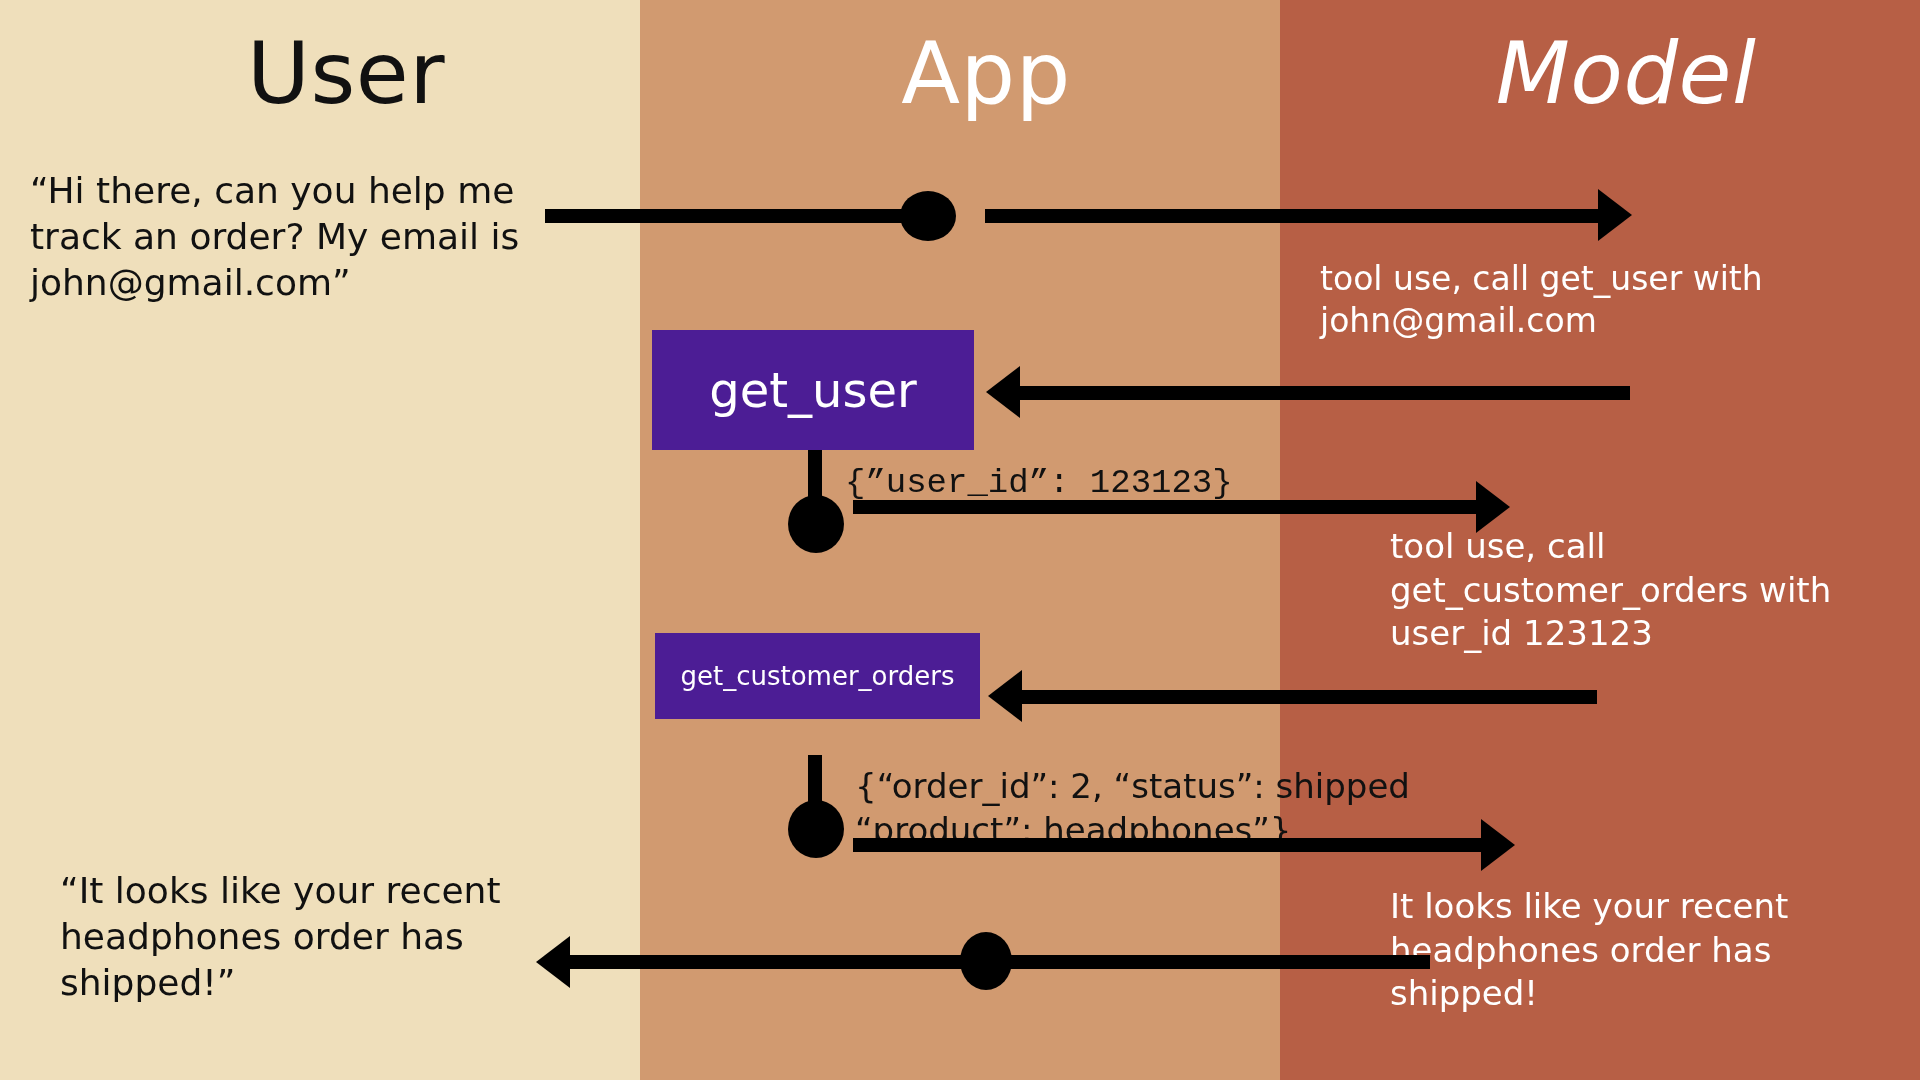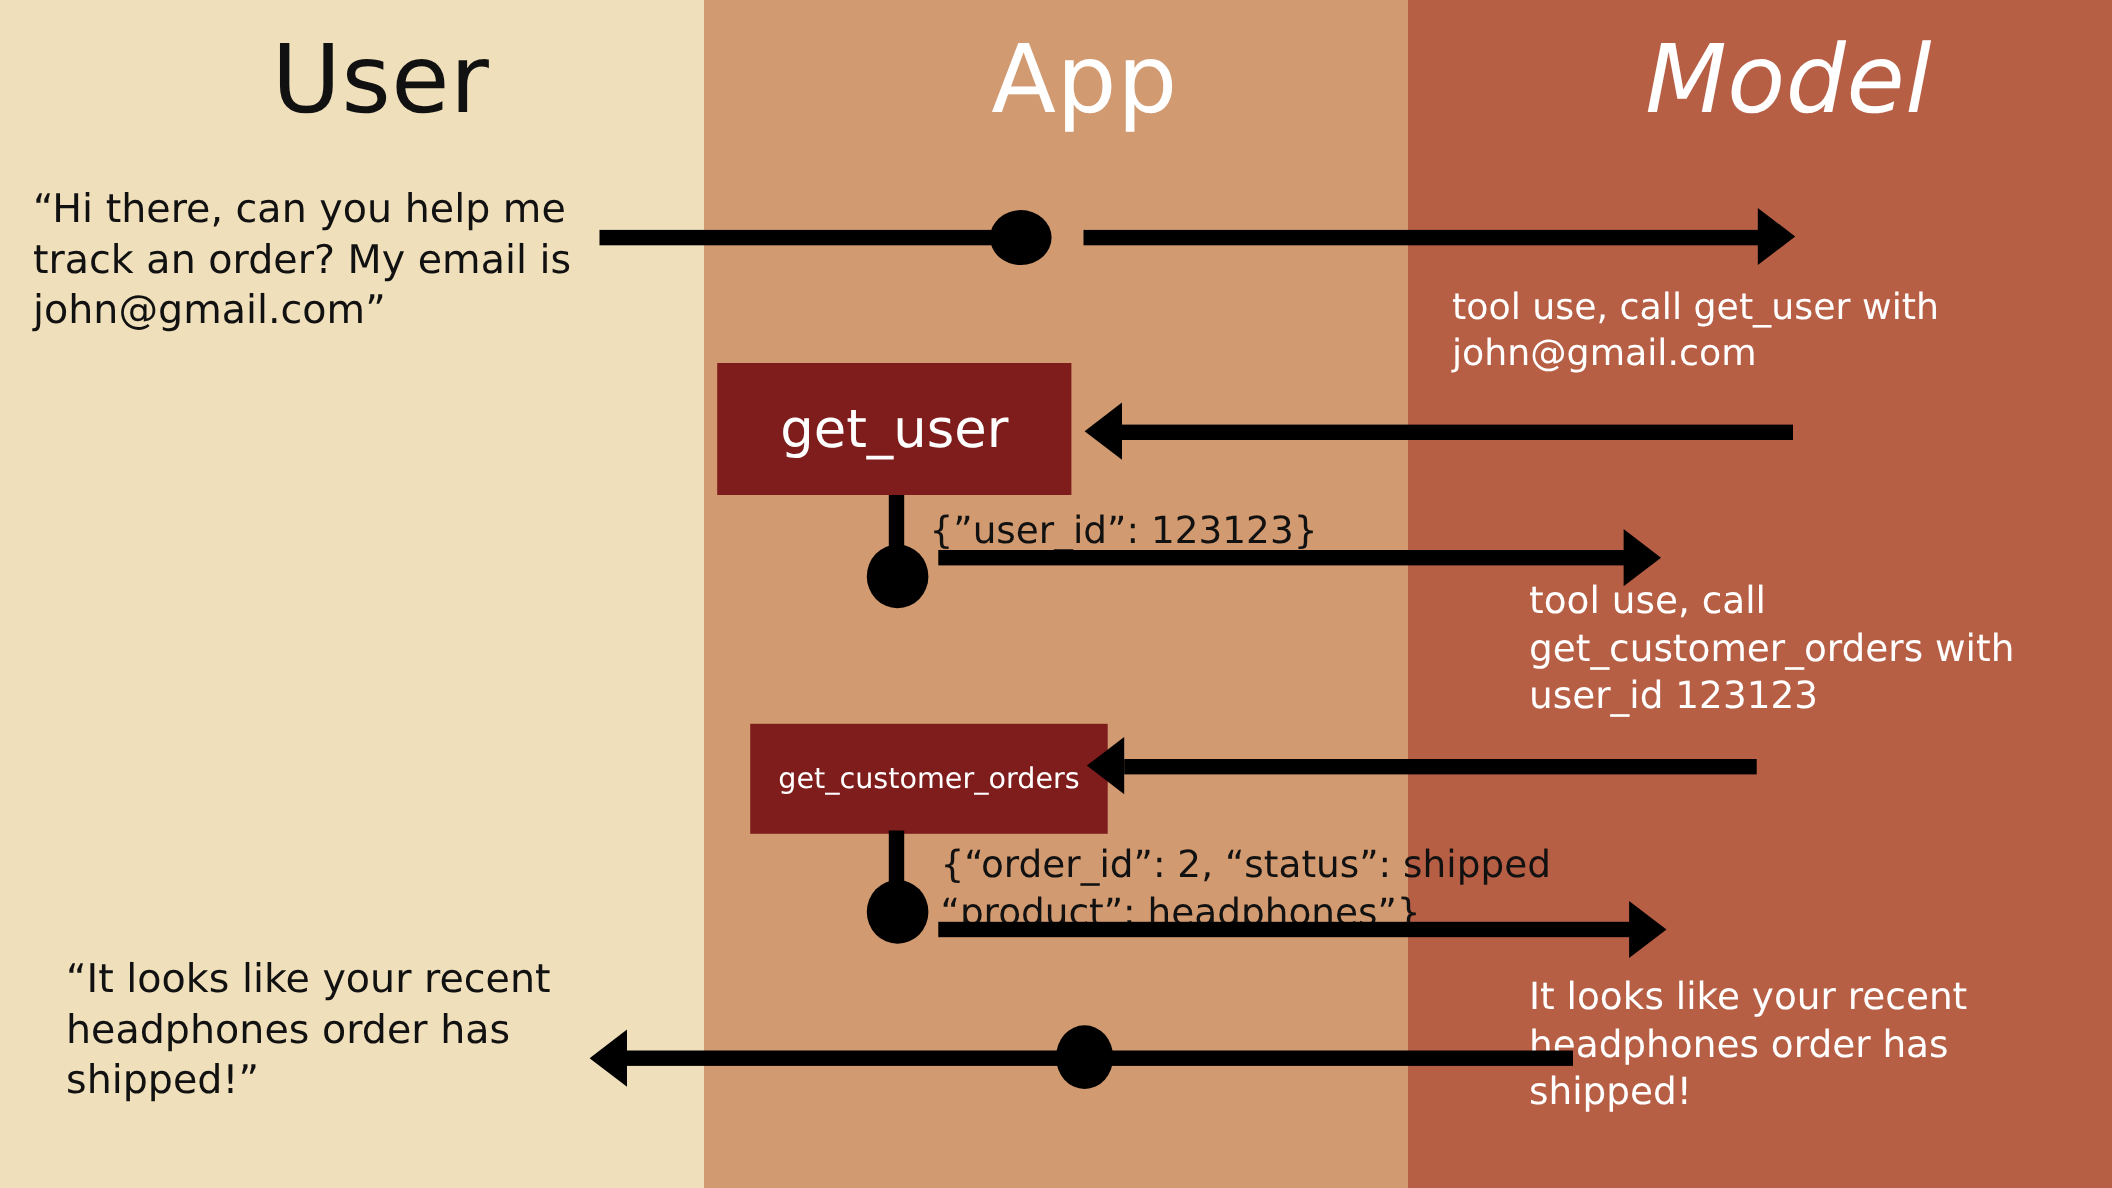--- a/index.html
+++ b/index.html
@@ -47,21 +47,21 @@
     text-align: left;
     line-height: 1.28;
     font-weight: 400;
   }
   .msg.dark  { color: #111111; }
   .msg.light { color: #FFFFFF; }
 
   
   .tool-box {
     position: absolute;
-    background: #7f1d1d;
+    background: #4c1d95;
     display: flex;
     align-items: center;
     justify-content: center;
     color: #FFFFFF;
     box-sizing: border-box;
   }
   .tool-box .tool-label {
     white-space: nowrap;
     line-height: 1;
   }
@@ -121,28 +121,28 @@
   <div class="tool-box" style="left:652px; top:330px; width:322px; height:120px;">
     <span class="tool-label" style="font-size:48px;">get_user</span>
   </div>
 
   <div class="line hline" style="left:1020px; top:386px; width:610px;"></div>
   <div class="arrowhead left" style="left:986px; top:366px;"></div>
 
   <div class="line vline" style="left:808px; top:450px; height:60px;"></div>
   <div class="dot" style="left:788px; top:495px; width:56px; height:58px;"></div>
 
-  <div class="msg dark" style="left:845px; top:462px; width:450px; font-size:34px;">{”user_id”: 123123}</div>
+  <div class="msg dark" style="left:845px; top:462px; width:450px; font-size:34px;font-family:Liberation Mono, monospace;">{”user_id”: 123123}</div>
 
   <div class="line hline" style="left:853px; top:500px; width:625px;"></div>
   <div class="arrowhead right" style="left:1476px; top:481px;"></div>
 
   <div class="msg light" style="left:1390px; top:525px; width:490px; font-size:34px;">tool use, call get_customer_orders with user_id 123123</div>
 
-  <div class="tool-box" style="left:655px; top:658px; width:325px; height:100px;margin-left:27px;">
+  <div class="tool-box" style="left:655px; top:633px; width:325px; height:86px;">
     <span class="tool-label" style="font-size:26px;">get_customer_orders</span>
   </div>
 
   <div class="line hline" style="left:1022px; top:690px; width:575px;"></div>
   <div class="arrowhead left" style="left:988px; top:670px;"></div>
 
   <div class="line vline" style="left:808px; top:755px; height:58px;"></div>
   <div class="dot" style="left:788px; top:800px; width:56px; height:58px;"></div>
 
   <div class="msg dark" style="left:855px; top:765px; width:620px; font-size:34px;">

